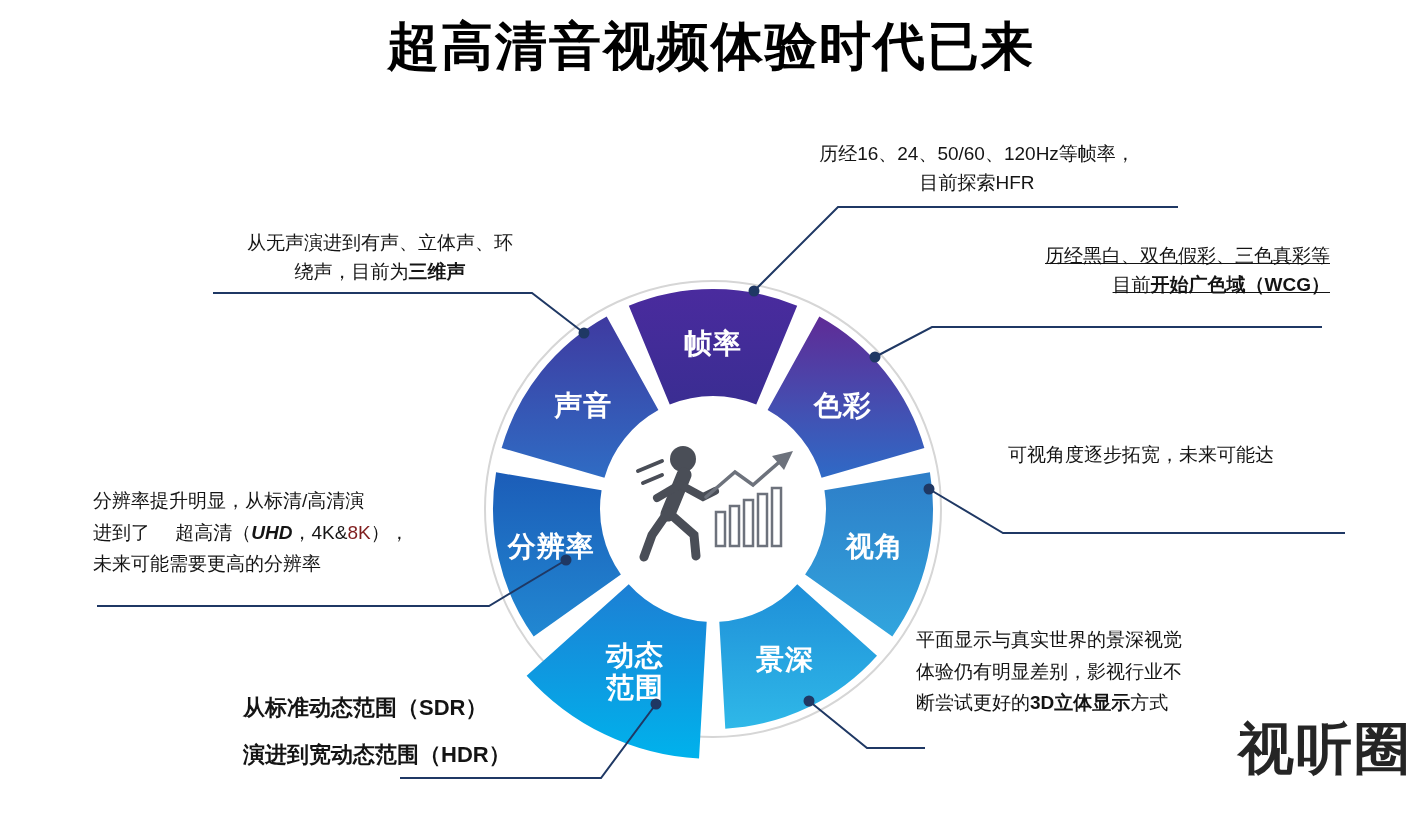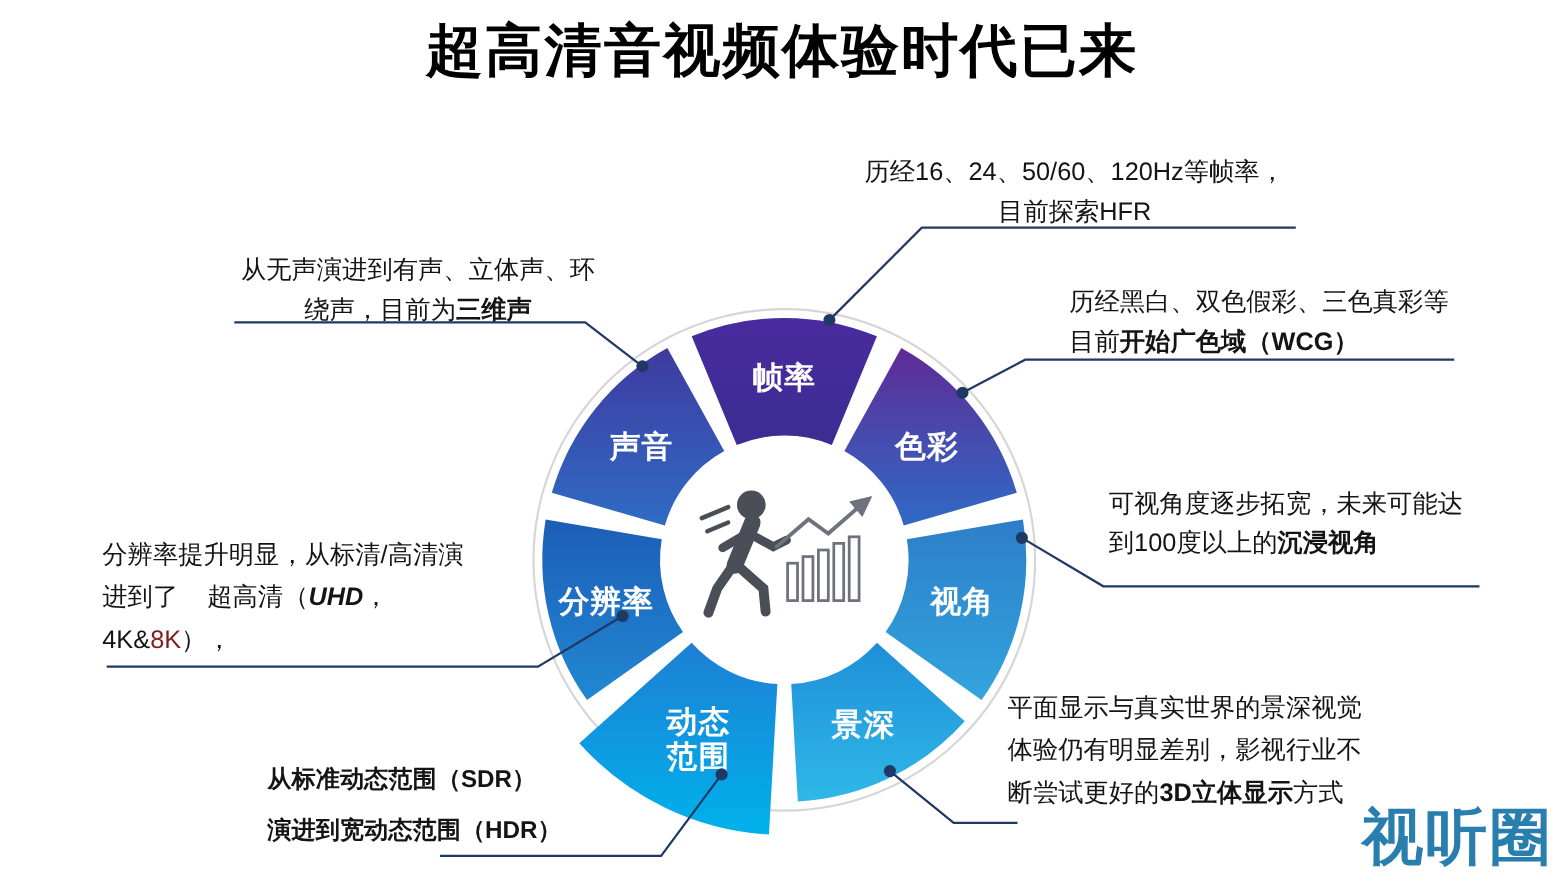--- a/index.html
+++ b/index.html
@@ -9,25 +9,25 @@
   }
   .page-title{
     position:absolute;left:0;right:0;top:12px;margin:0;
     text-align:center;font-size:52px;font-weight:800;letter-spacing:2px;color:#000;
   }
   .diagram-svg{position:absolute;left:0;top:0;width:1422px;height:813px;}
   .seg-label{
     fill:#ffffff;font-weight:700;font-size:28px;
     font-family:"Liberation Sans", sans-serif;letter-spacing:1px;
   }
-  .ann{position:absolute;font-size:23px;line-height:1.55;color:#141414;}
+  .ann{position:absolute;font-size:19px;line-height:1.55;color:#141414;}
   .ann span{white-space:pre-wrap;}
   .ann-sound{left:210px;top:228px;width:340px;text-align:center;}
   .ann-frame{left:762px;top:139px;width:430px;text-align:center;}
-  .ann-color{left:972px;top:257px;width:358px;text-align:left;}
+  .ann-color{left:972px;top:241px;width:358px;text-align:right;text-decoration:underline;}
   .ann-view{left:1008px;top:440px;width:340px;text-align:left;}
   .ann-depth{left:916px;top:624px;width:334px;text-align:left;line-height:1.67;}
   .ann-dyn{left:243px;top:684px;width:340px;text-align:left;line-height:2.15;font-size:22px;}
   .ann-res{left:93px;top:485px;width:352px;text-align:left;line-height:1.67;}
   .watermark{
     position:absolute;left:1238px;top:712px;
     font-size:56px;font-weight:700;letter-spacing:2px;opacity:0.85;
   }
 </style>
 </head>
@@ -140,31 +140,31 @@
   <div class="ann ann-frame">
       <div><span>历经16、24、50/60、120Hz等帧率，</span></div>
       <div><span>目前探索HFR</span></div>
     </div>
   <div class="ann ann-color">
       <div><span>历经黑白、双色假彩、三色真彩等</span></div>
       <div><span>目前</span><span style="font-weight: 700;">开始广色域（WCG）</span></div>
     </div>
   <div class="ann ann-view">
       <div><span>可视角度逐步拓宽，未来可能达</span></div>
-      <div><span>到100度以上的</span><span style="font-weight: 700;">沉浸视角</span></div>
     </div>
   <div class="ann ann-depth">
       <div><span>平面显示与真实世界的景深视觉</span></div>
       <div><span>体验仍有明显差别，影视行业不</span></div>
       <div><span>断尝试更好的</span><span style="font-weight: 700;">3D立体显示</span><span>方式</span></div>
     </div>
   <div class="ann ann-dyn">
       <div><span style="font-weight: 700;">从标准动态范围（SDR）</span></div>
       <div><span style="font-weight: 700;">演进到宽动态范围（HDR）</span></div>
     </div>
   <div class="ann ann-res">
       <div><span>分辨率提升明显，从标清/高清演</span></div>
       <div><span>进到了 </span><span style="font-weight: 400; margin-left: 20px;">超高清</span><span>（</span><span style="font-weight: 700; font-style: italic;">UHD</span><span>，4K&amp;</span><span style="color: #7f1d1d;">8K</span><span>），</span></div>
+      <div><span>未来可能需要更高的分辨率</span></div>
     </div>
 
-  <div class="watermark" style="color: #0369a1; margin-top: 12px;">视听圈</div>
+  <div class="watermark" style="color: #000000;">视听圈</div>
 
 </div>
 
 </body></html>

